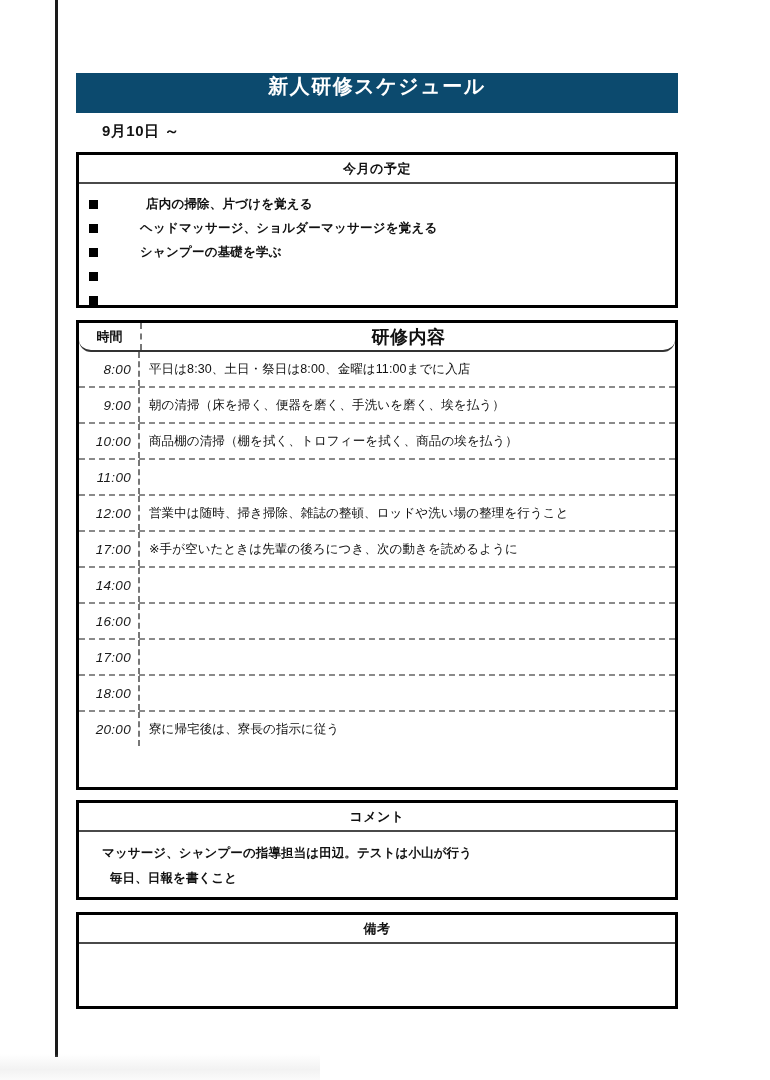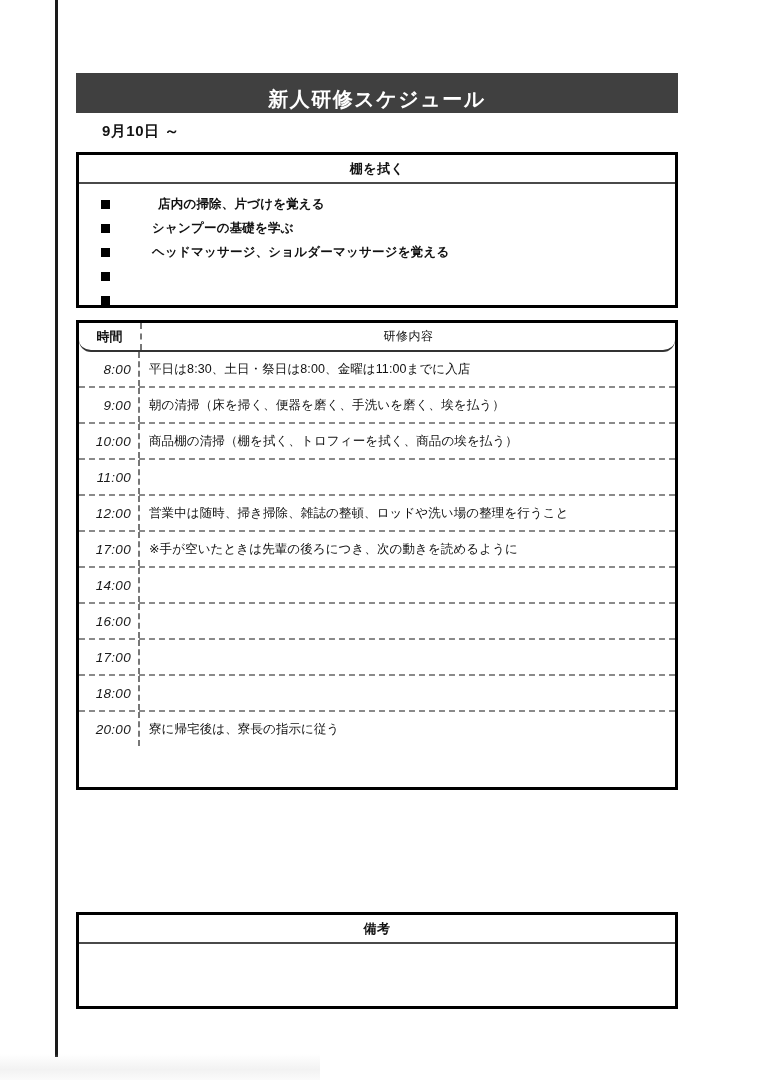--- a/index.html
+++ b/index.html
@@ -44,23 +44,23 @@
     height: 1080px;
   }
 
   
   .title-bar {
     position: absolute;
     left: 0;
     top: 73px;
     width: 602px;
     height: 40px;
-    background: #404040;
-    display: flex;
-    align-items: flex-end;
+    background: #0c4a6e;
+    display: flex;
+    align-items: flex-start;
     justify-content: center;
   }
   .title-bar .title-text {
     color: #ffffff;
     font-size: 20px;
     font-weight: bold;
     letter-spacing: 1.5px;
   }
 
   .date-line {
@@ -97,21 +97,21 @@
   #monthly-plan { top: 152px; height: 156px; }
   .plan-list {
     padding: 8px 0 0 0;
     margin: 0;
     list-style: none;
   }
   .plan-item {
     display: flex;
     align-items: center;
     height: 24px;
-    padding-left: 22px;
+    padding-left: 10px;
   }
   .plan-bullet {
     width: 9px;
     height: 9px;
     background: #000000;
     flex: 0 0 auto;
   }
   .plan-text {
     margin-left: 42px;
     font-size: 12.5px;
@@ -137,22 +137,22 @@
     align-items: center;
     justify-content: center;
     font-size: 13px;
     font-weight: bold;
   }
   .sched-head .col-content {
     flex: 1 1 auto;
     display: flex;
     align-items: center;
     justify-content: center;
-    font-size: 12px;
-    font-weight: normal;
+    font-size: 18px;
+    font-weight: bold;
     letter-spacing: 0.5px;
   }
   .sched-row {
     display: flex;
     height: 34px;
     border-bottom: 2px dashed #8a8a8a;
   }
   .sched-row:last-child { border-bottom: none; }
   .sched-row .cell-time {
     width: 61px;
@@ -203,33 +203,33 @@
 
 <div class="sheet">
 
   <div class="title-bar">
     <span class="title-text">新人研修スケジュール</span>
   </div>
 
   <div class="date-line">9月10日 ～</div>
 
   <div class="panel" id="monthly-plan">
-    <div class="panel-head">棚を拭く</div>
+    <div class="panel-head">今月の予定</div>
     <ul class="plan-list">
       <li class="plan-item first">
         <span class="plan-bullet"></span>
         <span class="plan-text">店内の掃除、片づけを覚える</span>
       </li>
       <li class="plan-item">
         <span class="plan-bullet"></span>
+        <span class="plan-text">ヘッドマッサージ、ショルダーマッサージを覚える</span>
+      </li>
+      <li class="plan-item">
+        <span class="plan-bullet"></span>
         <span class="plan-text">シャンプーの基礎を学ぶ</span>
-      </li>
-      <li class="plan-item">
-        <span class="plan-bullet"></span>
-        <span class="plan-text">ヘッドマッサージ、ショルダーマッサージを覚える</span>
       </li>
       <li class="plan-item">
         <span class="plan-bullet"></span>
         <span class="plan-text"></span>
       </li>
       <li class="plan-item">
         <span class="plan-bullet"></span>
         <span class="plan-text"></span>
       </li>
     </ul>
@@ -280,20 +280,27 @@
     <div class="sched-row">
       <div class="cell-time">18:00</div>
       <div class="cell-content"></div>
     </div>
     <div class="sched-row">
       <div class="cell-time">20:00</div>
       <div class="cell-content">寮に帰宅後は、寮長の指示に従う</div>
     </div>
   </div>
 
+  <div class="panel" id="comment">
+    <div class="panel-head">コメント</div>
+    <div class="comment-body">
+      <div class="comment-line">マッサージ、シャンプーの指導担当は田辺。テストは小山が行う</div>
+      <div class="comment-line indented">毎日、日報を書くこと</div>
+    </div>
+  </div>
 
   <div class="panel" id="remarks">
     <div class="panel-head">備考</div>
     <div class="remarks-body"></div>
   </div>
 
 </div>
 
 <div class="bottom-smudge"></div>
 

